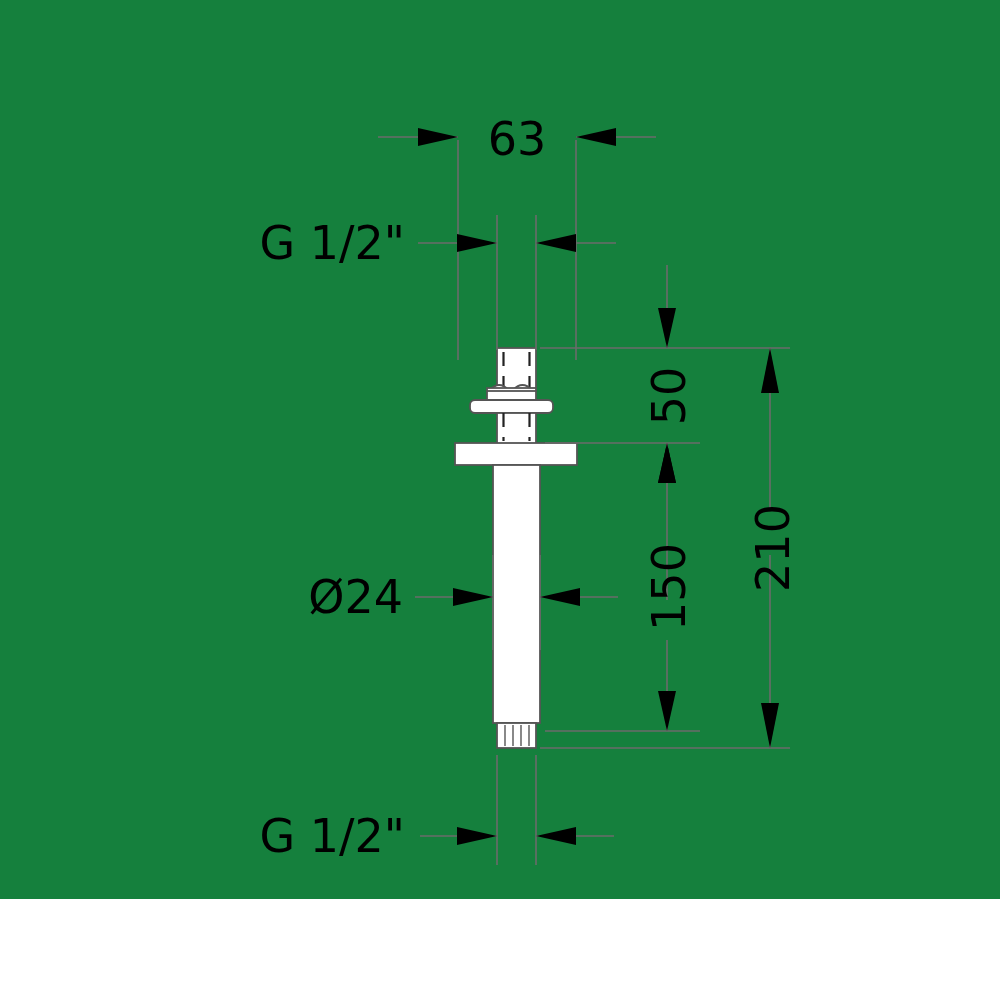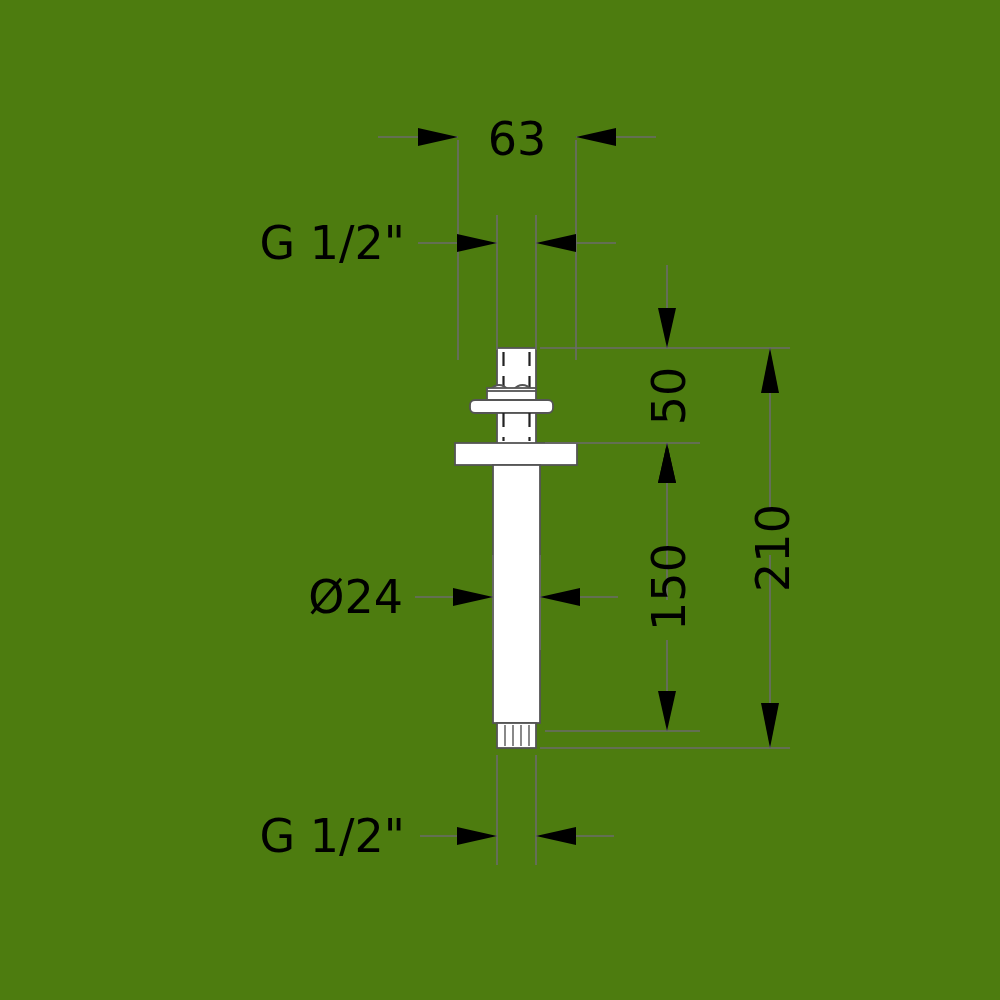--- a/index.html
+++ b/index.html
@@ -9,22 +9,22 @@
   }
   body {
     width: 1000px;
     height: 1000px;
     font-family: "DejaVu Sans", "Liberation Sans", sans-serif;
     overflow: hidden;
   }
   #drawing-root {
     position: relative;
     width: 1000px;
-    height: 1000px;
-    background: #4d7c0f;
+    height: 899px;
+    background: #15803d;
   }
   svg#tech-drawing {
     display: block;
     width: 1000px;
     height: 1000px;
   }
   .dim-text {
     font-family: "DejaVu Sans", "Liberation Sans", sans-serif;
     font-size: 46px;
     fill: #000000;

